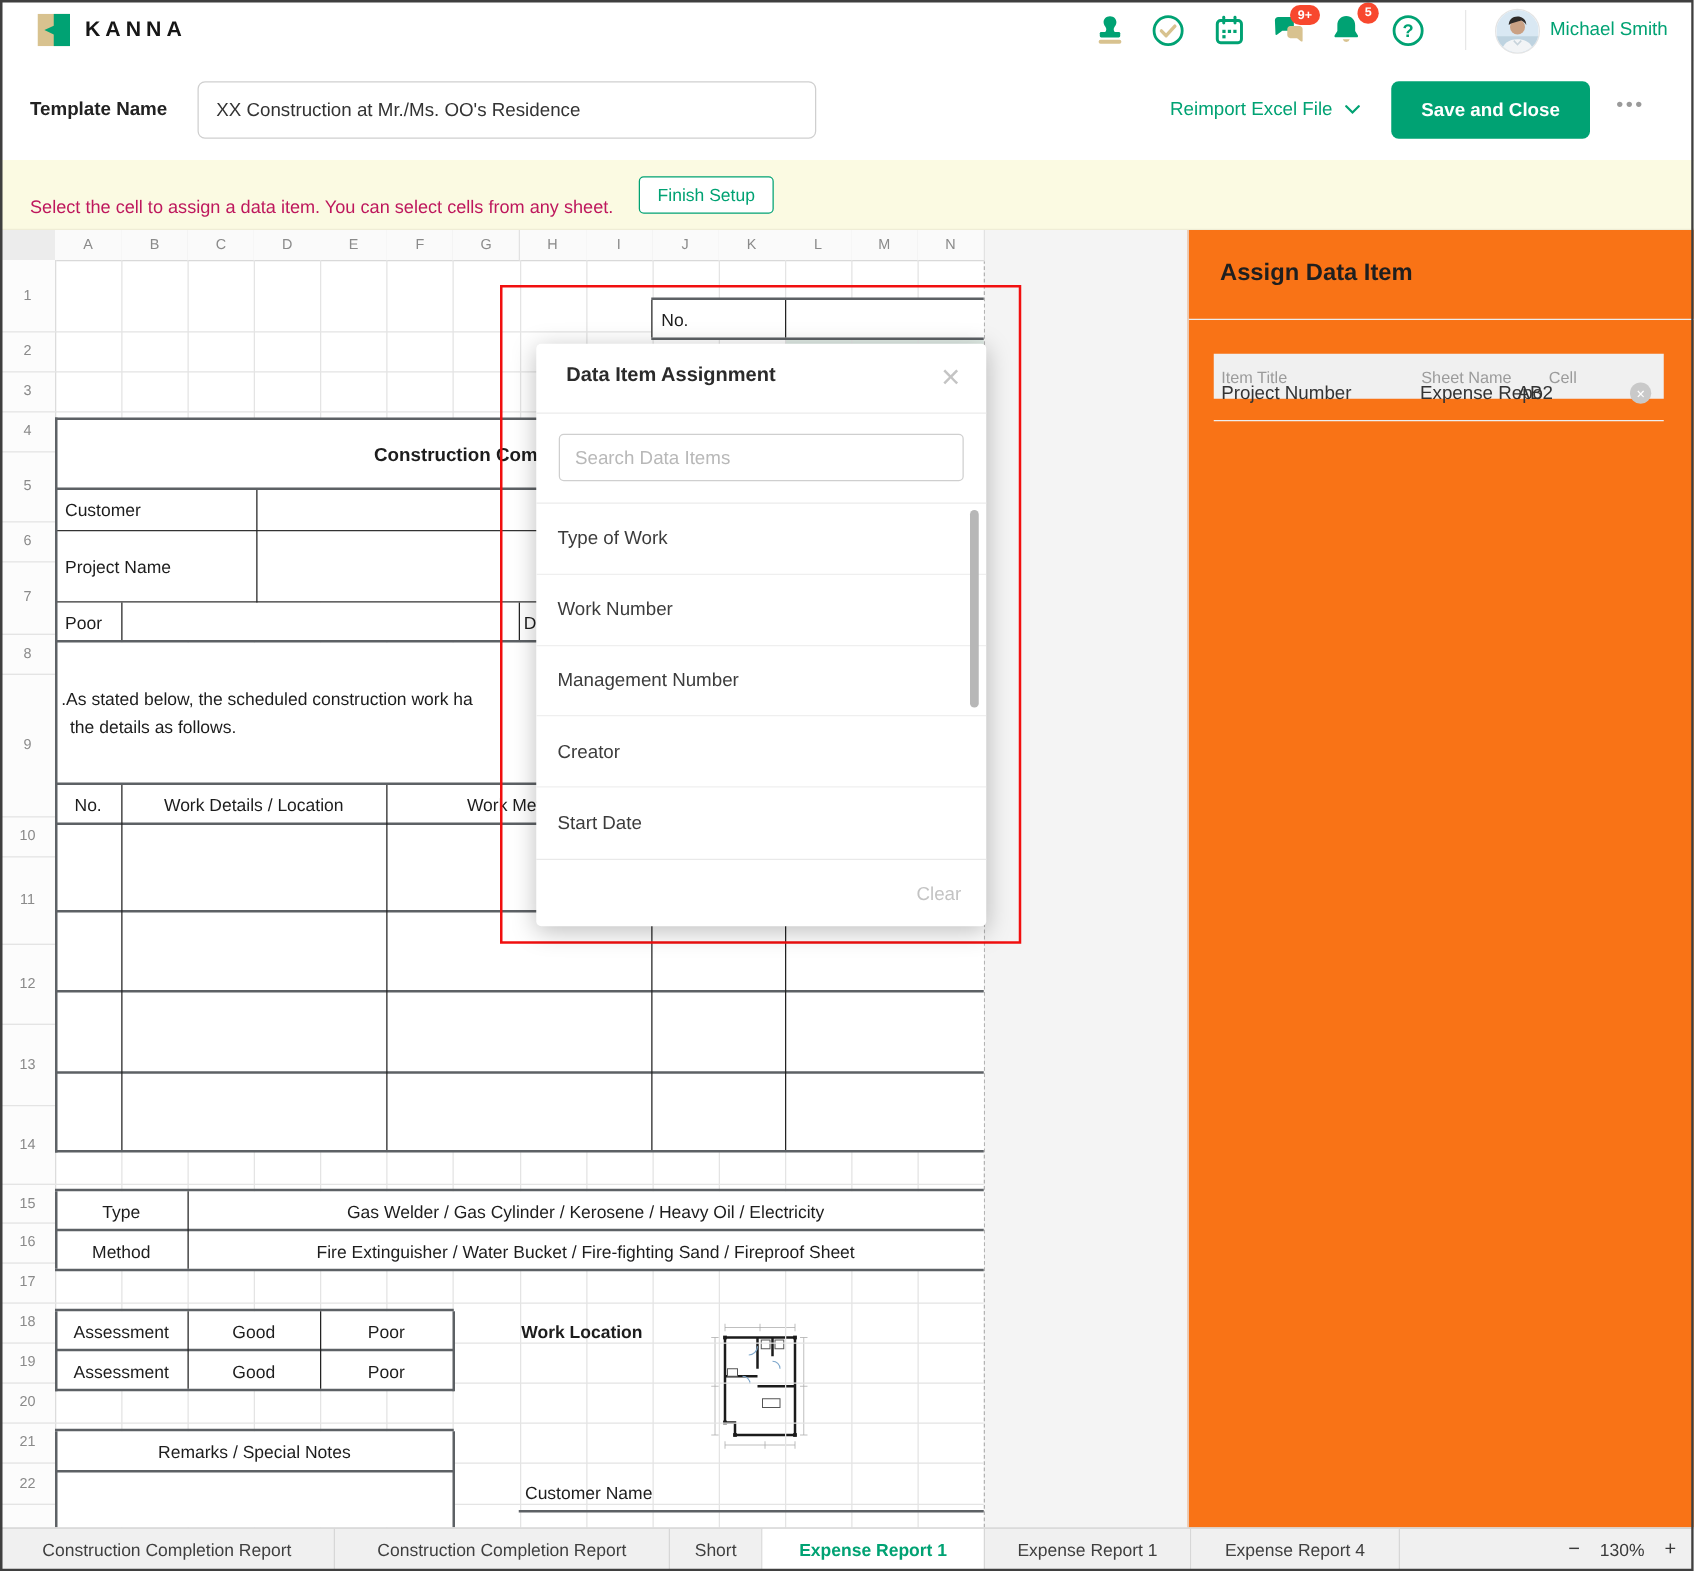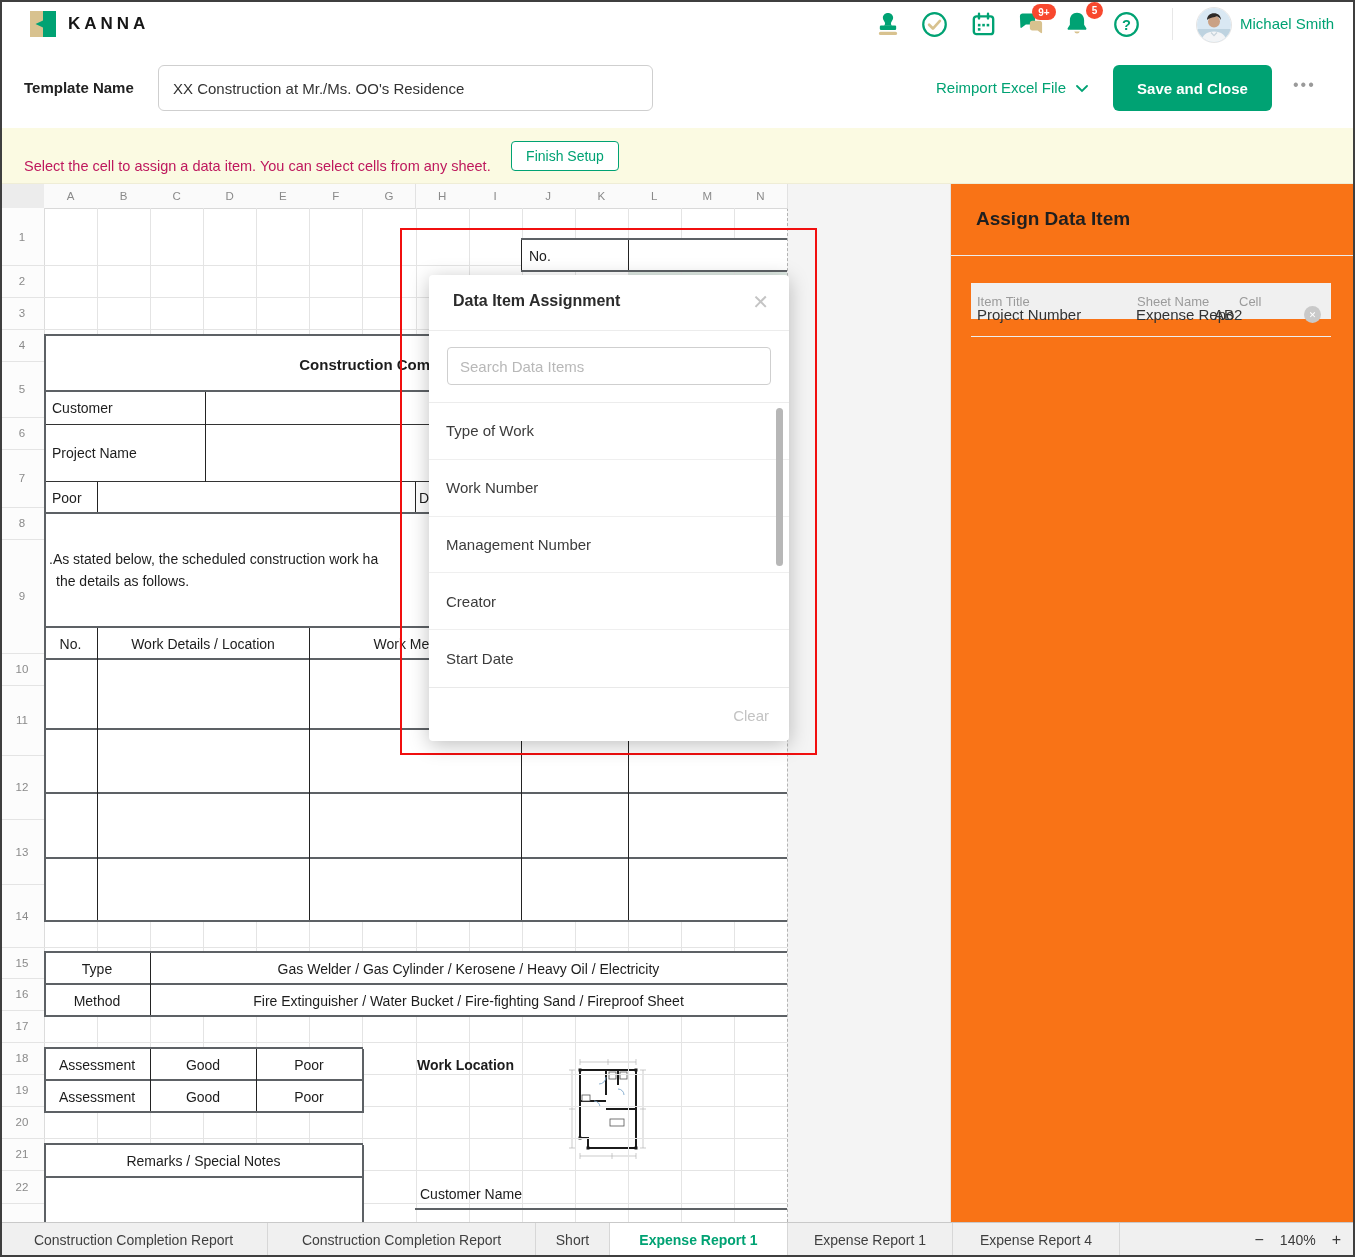--- a/index.html
+++ b/index.html
@@ -424,18 +424,18 @@
 
 <footer class="tabbar" id="tabbar">
     <div class="tab" style="width: 268px;">Construction Completion Report</div>
     <div class="tab" style="width: 268px;">Construction Completion Report</div>
     <div class="tab" style="width: 74px;">Short</div>
     <div class="tab active" style="width: 178px;">Expense Report 1</div>
     <div class="tab" style="width: 165px;">Expense Report 1</div>
     <div class="tab" style="width: 167px;">Expense Report 4</div>
     <div class="zoomctl">
       <div class="zbtn">−</div>
-      <div>140%</div>
+      <div>130%</div>
       <div class="zbtn">+</div>
     </div>
   </footer>
 
 <div class="page-border"></div>
 
 </body></html>

